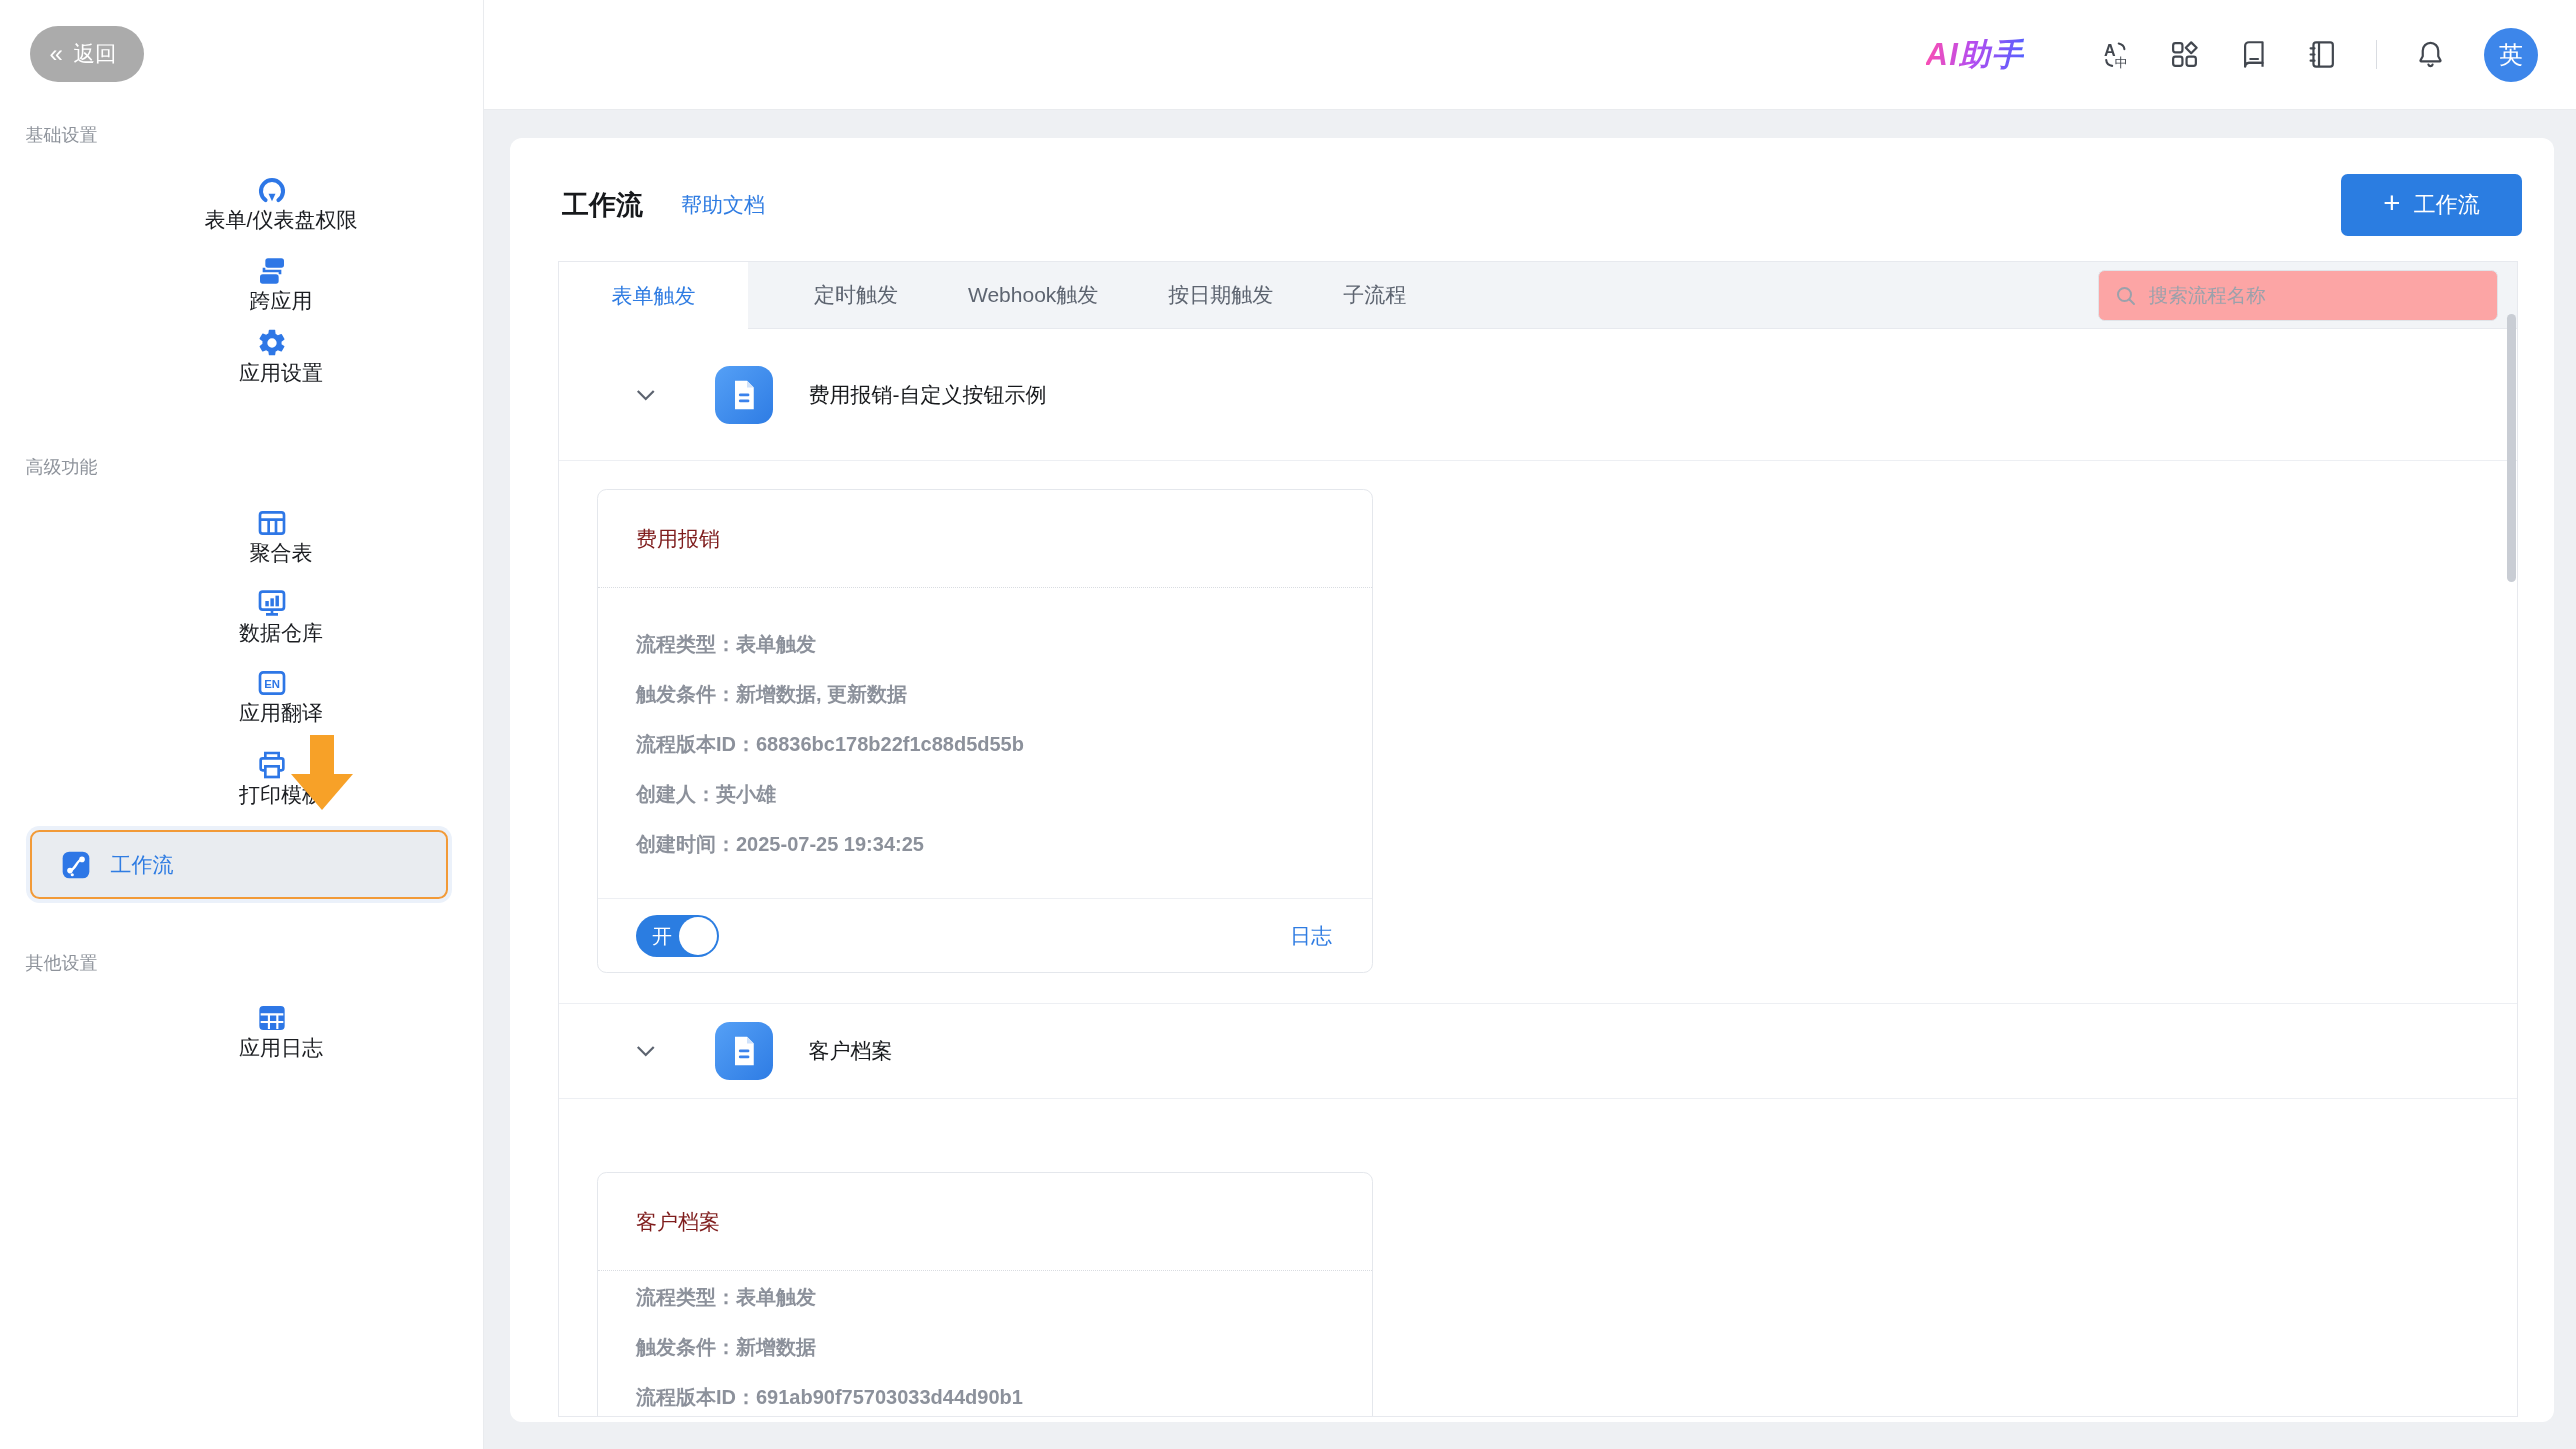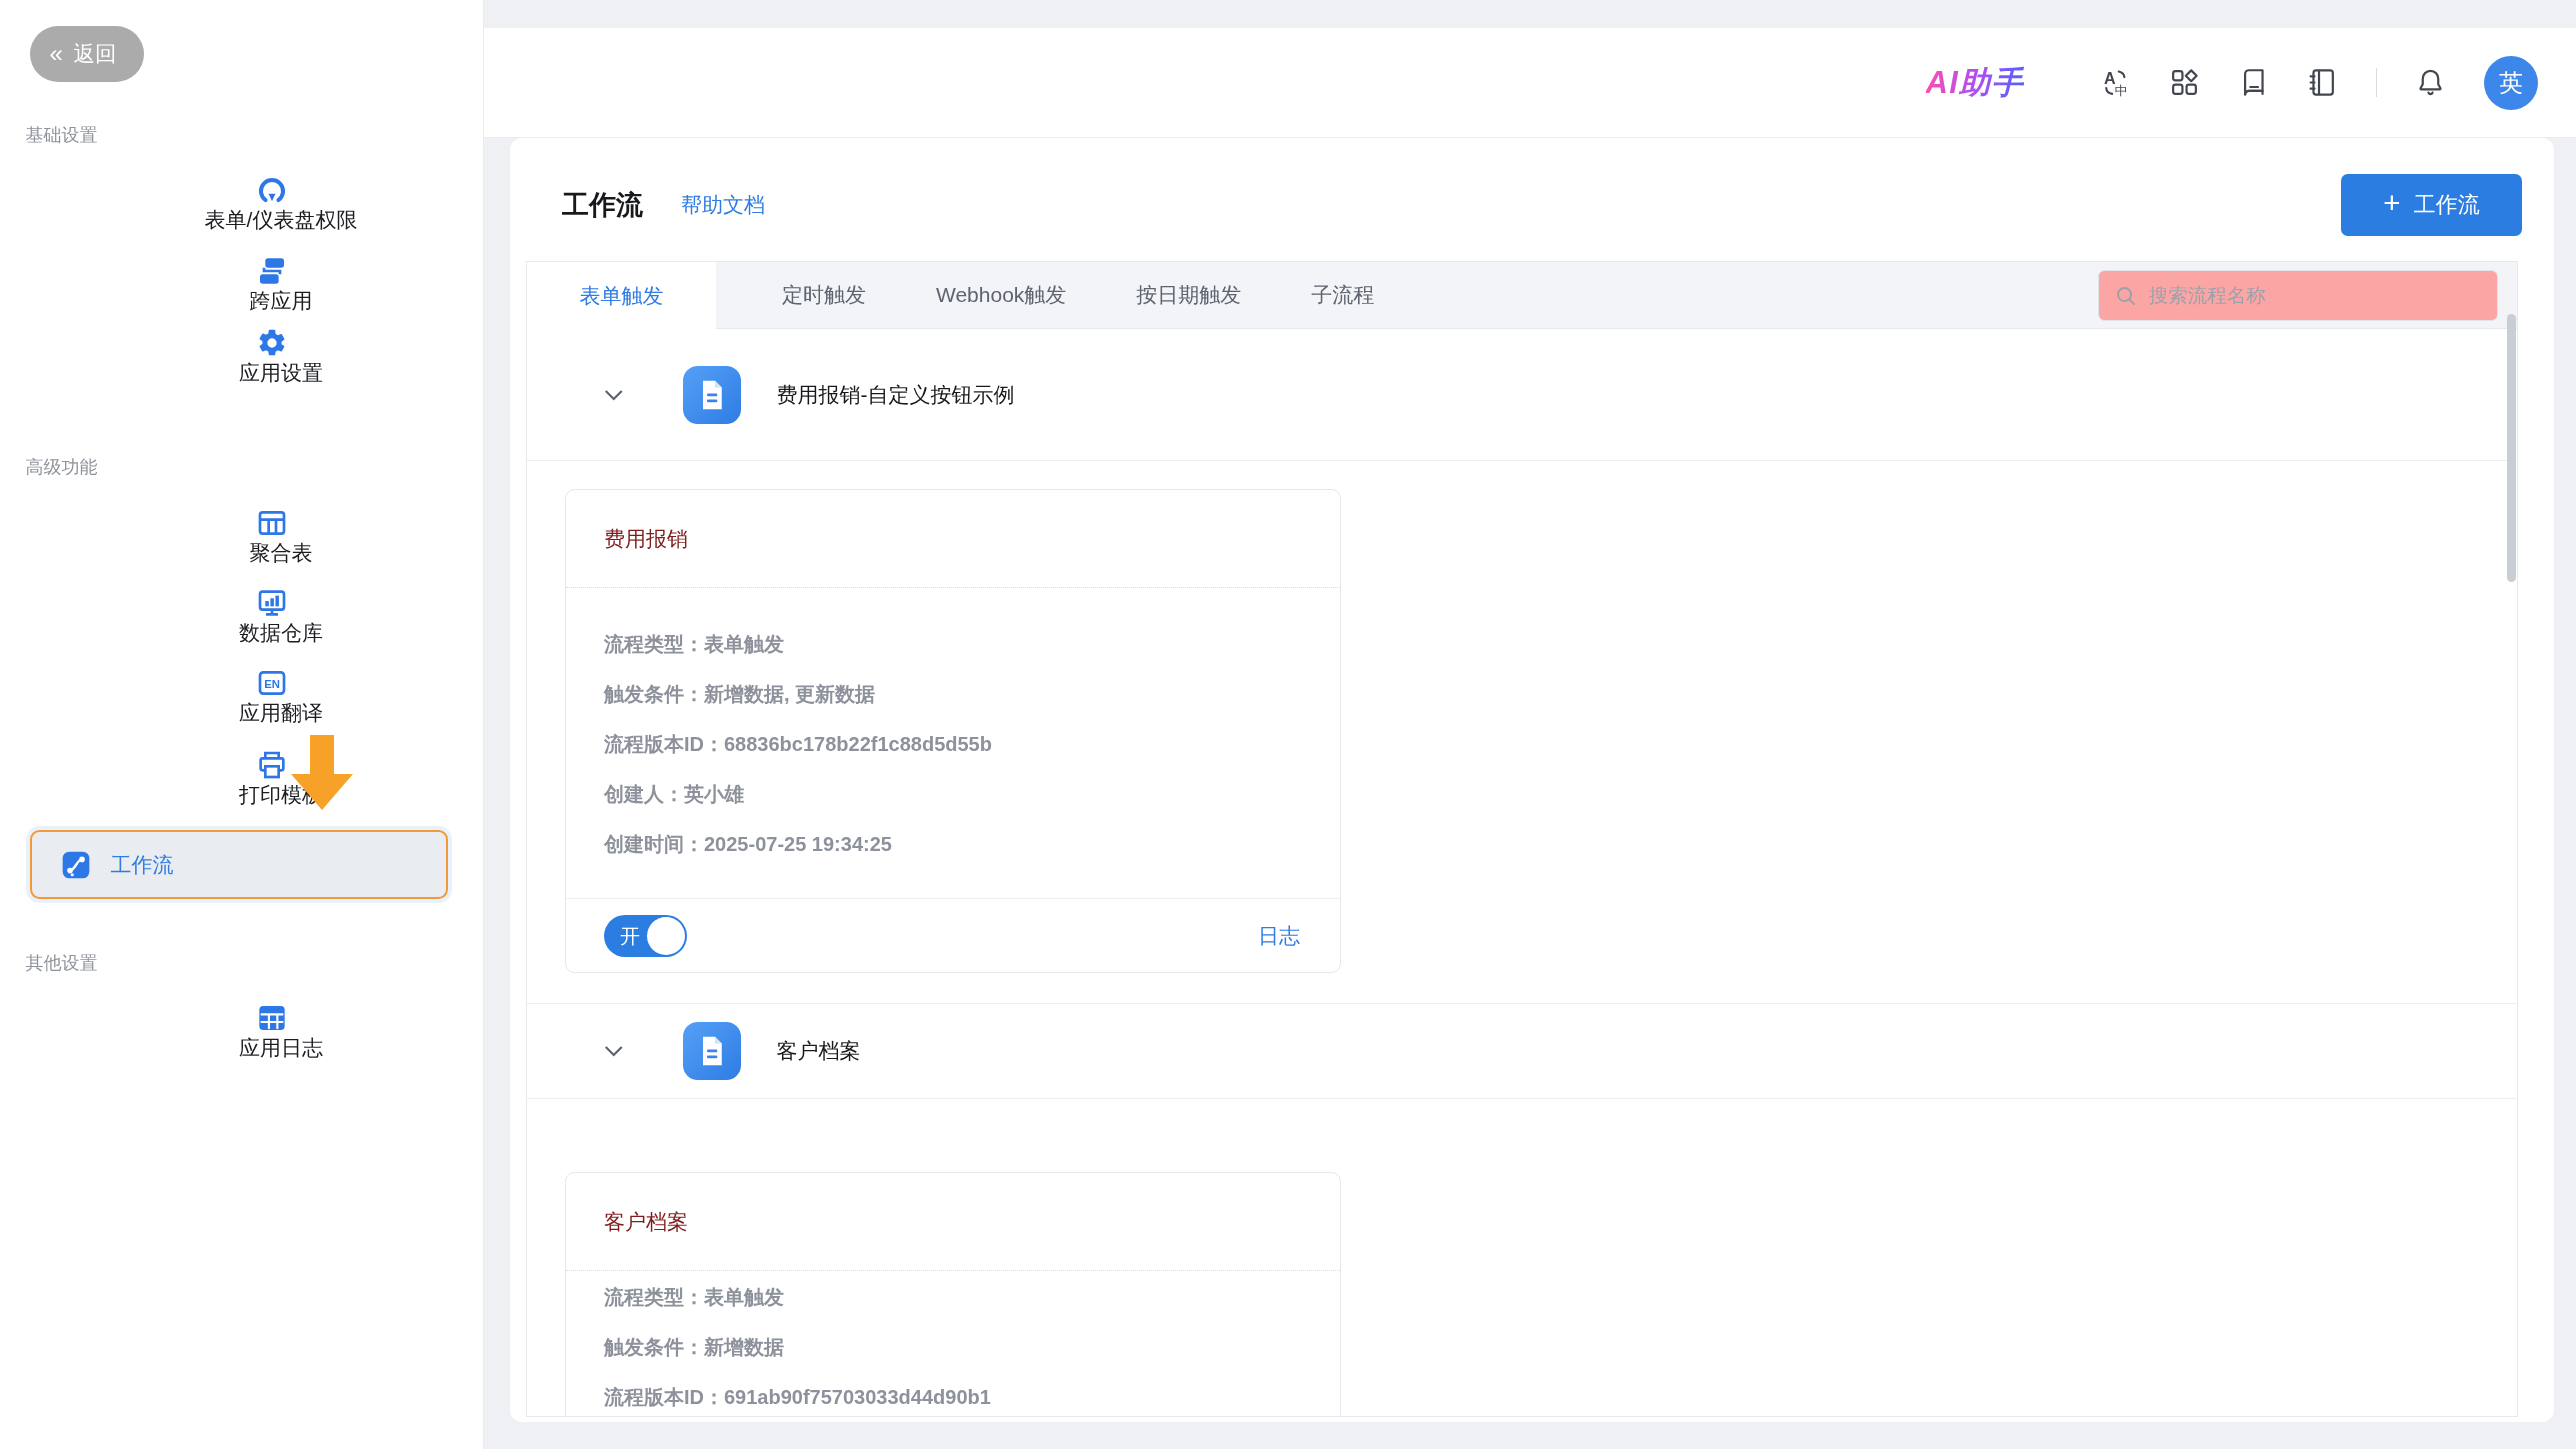--- a/index.html
+++ b/index.html
@@ -46,21 +46,21 @@
   .hint-arrow .head {
     width:0; height:0; border-left:31px solid transparent;
     border-right:31px solid transparent; border-top:36px solid #f7a128;
   }
 
   
   .topbar {
     position:absolute; left:484px; top:0; width:2092px; height:110px;
     background:#ffffff; border-bottom:0.7px solid #e9ebee;
     display:flex; align-items:center; justify-content:flex-end;
-    padding-right:38px; gap:38px;margin-top:28px;
+    padding-right:38px; gap:38px;
   }
   .ai-logo {
     font-size:31px; font-weight:800; font-style:italic; letter-spacing:1.3px;
     background:linear-gradient(100deg,#ff4fae 0%,#b44df0 48%,#4e62ff 100%);
     -webkit-background-clip:text; background-clip:text; color:transparent;
     margin-right:38px; cursor:pointer;
   }
   .tb-icon { width:31px; height:31px; cursor:pointer; }
   .tb-divider { width:1.3px; height:29.5px; background:#d9dce1; }
   .avatar {
@@ -82,21 +82,21 @@
   .help-link { margin-left:38px; font-size:21px; color:#2f7ce2; cursor:pointer; }
   .add-btn {
     margin-left:auto; width:181px; height:62px; border-radius:6.7px;
     background:#2b7de1; color:#ffffff; font-size:22px;
     display:flex; align-items:center; justify-content:center; gap:13.4px;
     border:none; cursor:pointer;
   }
   .add-btn .plus { font-size:29.5px; font-weight:300; line-height:1; margin-top:-2.7px; }
 
   .tab-wrap {
-    margin:25px 36px 0 16px; height:1156px;
+    margin:25px 36px 0 48px; height:1156px;
     border:0.7px solid #e7e9ee; position:relative; overflow:hidden;
   }
   .tab-strip {
     height:67px; background:#f2f4f7; border-bottom:0.7px solid #e7e9ee;
     display:flex; align-items:stretch; position:relative;
   }
   .tab {
     display:flex; align-items:center; justify-content:center;
     font-size:21px; color:#5d6470; padding:0 35px; cursor:pointer;
   }

